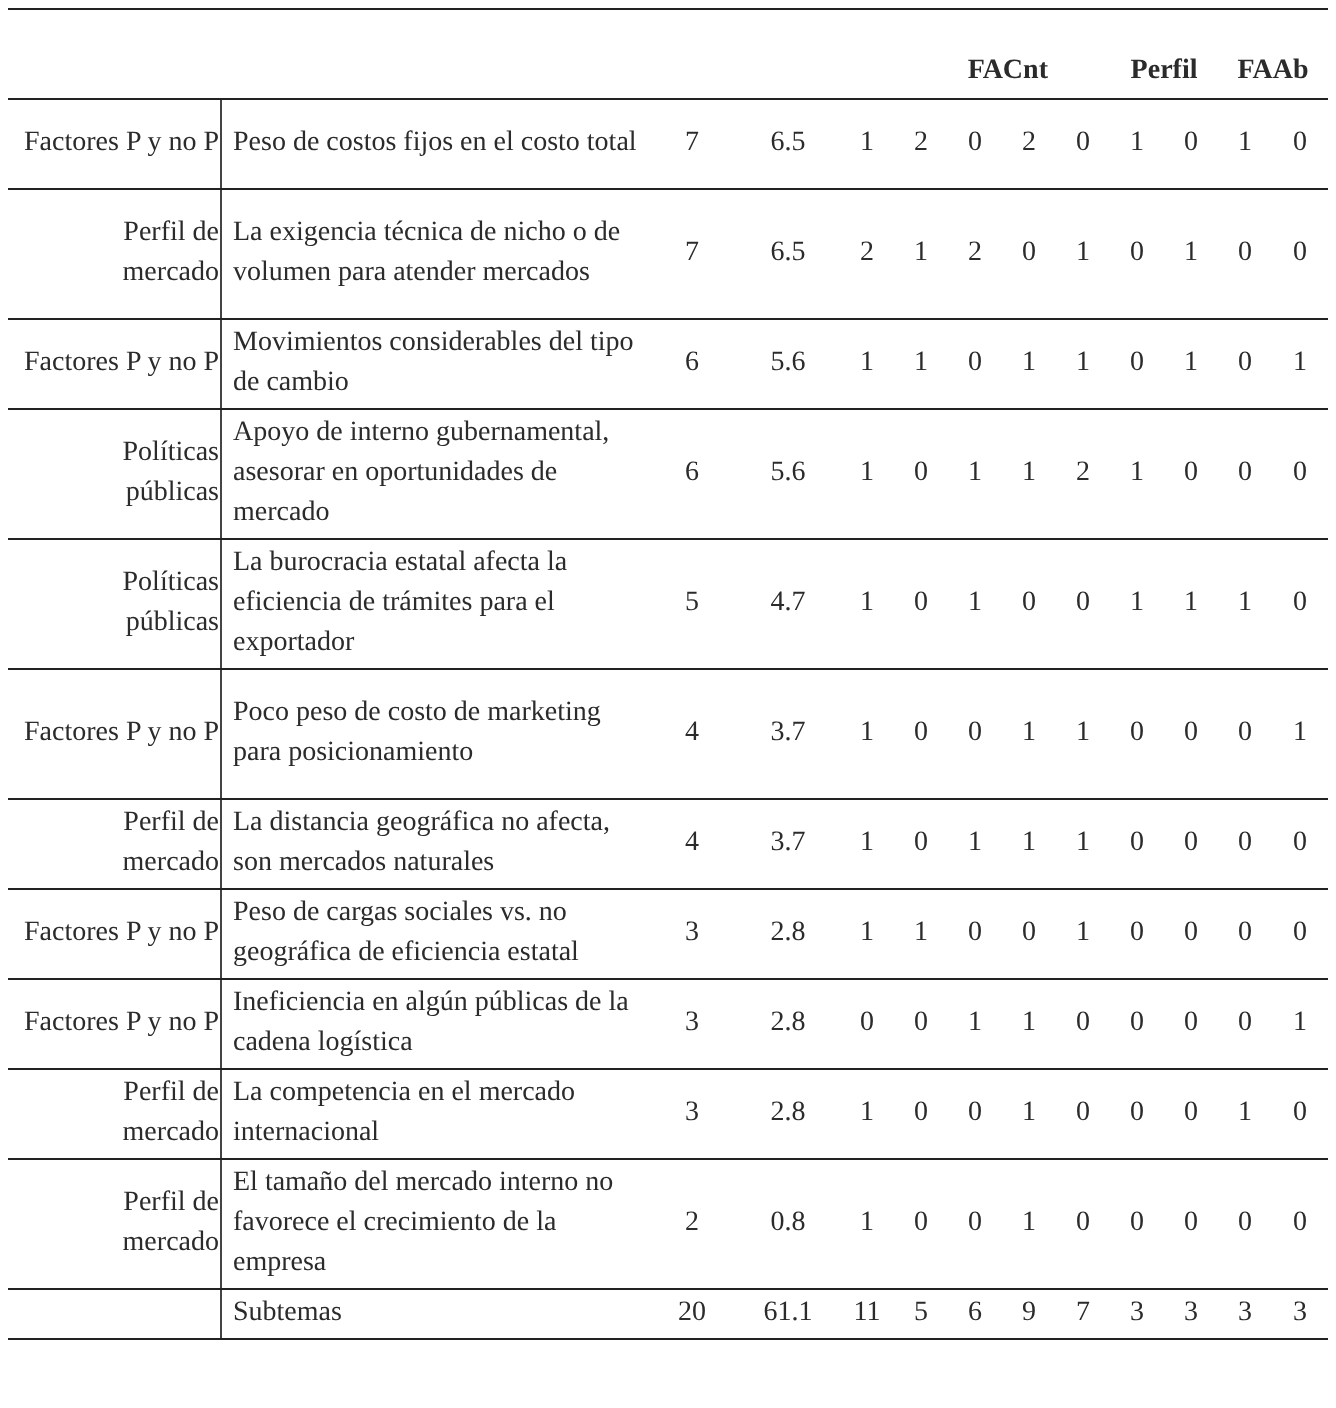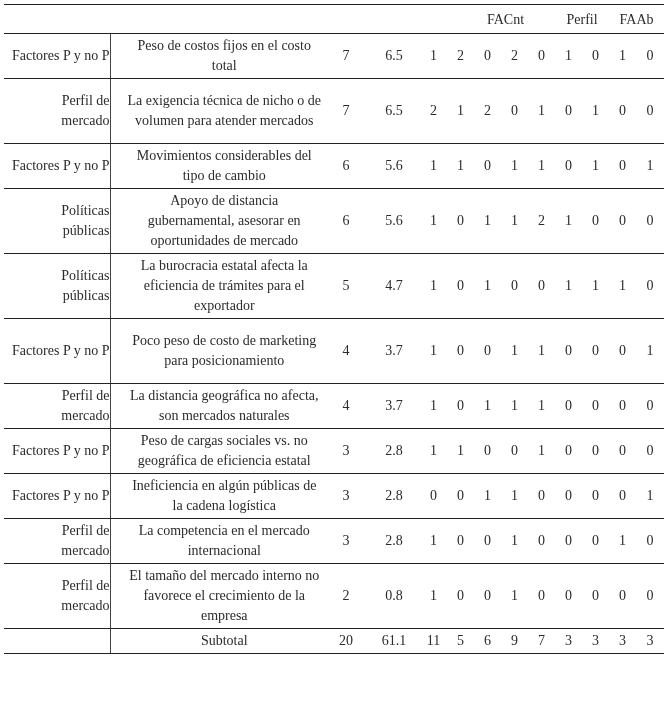--- a/index.html
+++ b/index.html
@@ -35,24 +35,24 @@
 
     th, td {
       padding: 0;
       vertical-align: middle;
       line-height: 20px;
     }
     tr.group-row th {
       height: 26px;
       border-top: 1.5px solid #222;
       border-bottom: 1.5px solid #222;
-      font-weight: normal;
+      font-weight: bold;
       text-align: center;
       font-size: 14px;
-      padding-top: 2px;
+      padding-top: 18px;
     }
     tr.group-row th.grp-facnt { text-align: right; padding-right: 4px; }
     tr.head-row th {
       height: 46px;
       border-bottom: 1.5px solid #222;
       font-weight: bold;
       text-align: center;
       font-size: 14px;
     }
     tr.head-row th.h-fr { line-height: 17px; }
@@ -62,22 +62,22 @@
       text-align: center;
       font-size: 14px;
     }
     td.dim {
       text-align: right;
       padding-left: 8px;
       border-right: 1px solid #444;
       margin-top: 21px;
     }
     td.sub {
-      text-align: center;
-      padding-left: 16px;
+      text-align: left;
+      padding-left: 6px;
       padding-right: 2px;
     }
     tr.r2 td { height: 44px; }
     tr.r3 td { height: 64px; }
     tr.subtotal td { height: 24px; line-height: 20px; }
     tr.subtotal td.dim { border-right: 1px solid #444; }
   </style>
 </head>
 <body>
 
@@ -148,21 +148,21 @@
           <td>0</td>
           <td>1</td>
           <td>1</td>
           <td>0</td>
           <td>1</td>
           <td>0</td>
           <td>1</td>
         </tr>
         <tr class="r3">
           <td class="dim">Políticas públicas</td>
-          <td class="sub">Apoyo de distancia gubernamental, asesorar en oportunidades de mercado</td>
+          <td class="sub">Apoyo de interno gubernamental, asesorar en oportunidades de mercado</td>
           <td>6</td>
           <td>5.6</td>
           <td>1</td>
           <td>0</td>
           <td>1</td>
           <td>1</td>
           <td>2</td>
           <td>1</td>
           <td>0</td>
           <td>0</td>
@@ -268,21 +268,21 @@
           <td>0</td>
           <td>1</td>
           <td>0</td>
           <td>0</td>
           <td>0</td>
           <td>0</td>
           <td>0</td>
         </tr>
         <tr class="subtotal">
           <td class="dim"></td>
-          <td class="sub">Subtotal</td>
+          <td class="sub">Subtemas</td>
           <td>20</td>
           <td>61.1</td>
           <td>11</td>
           <td>5</td>
           <td>6</td>
           <td>9</td>
           <td>7</td>
           <td>3</td>
           <td>3</td>
           <td>3</td>

